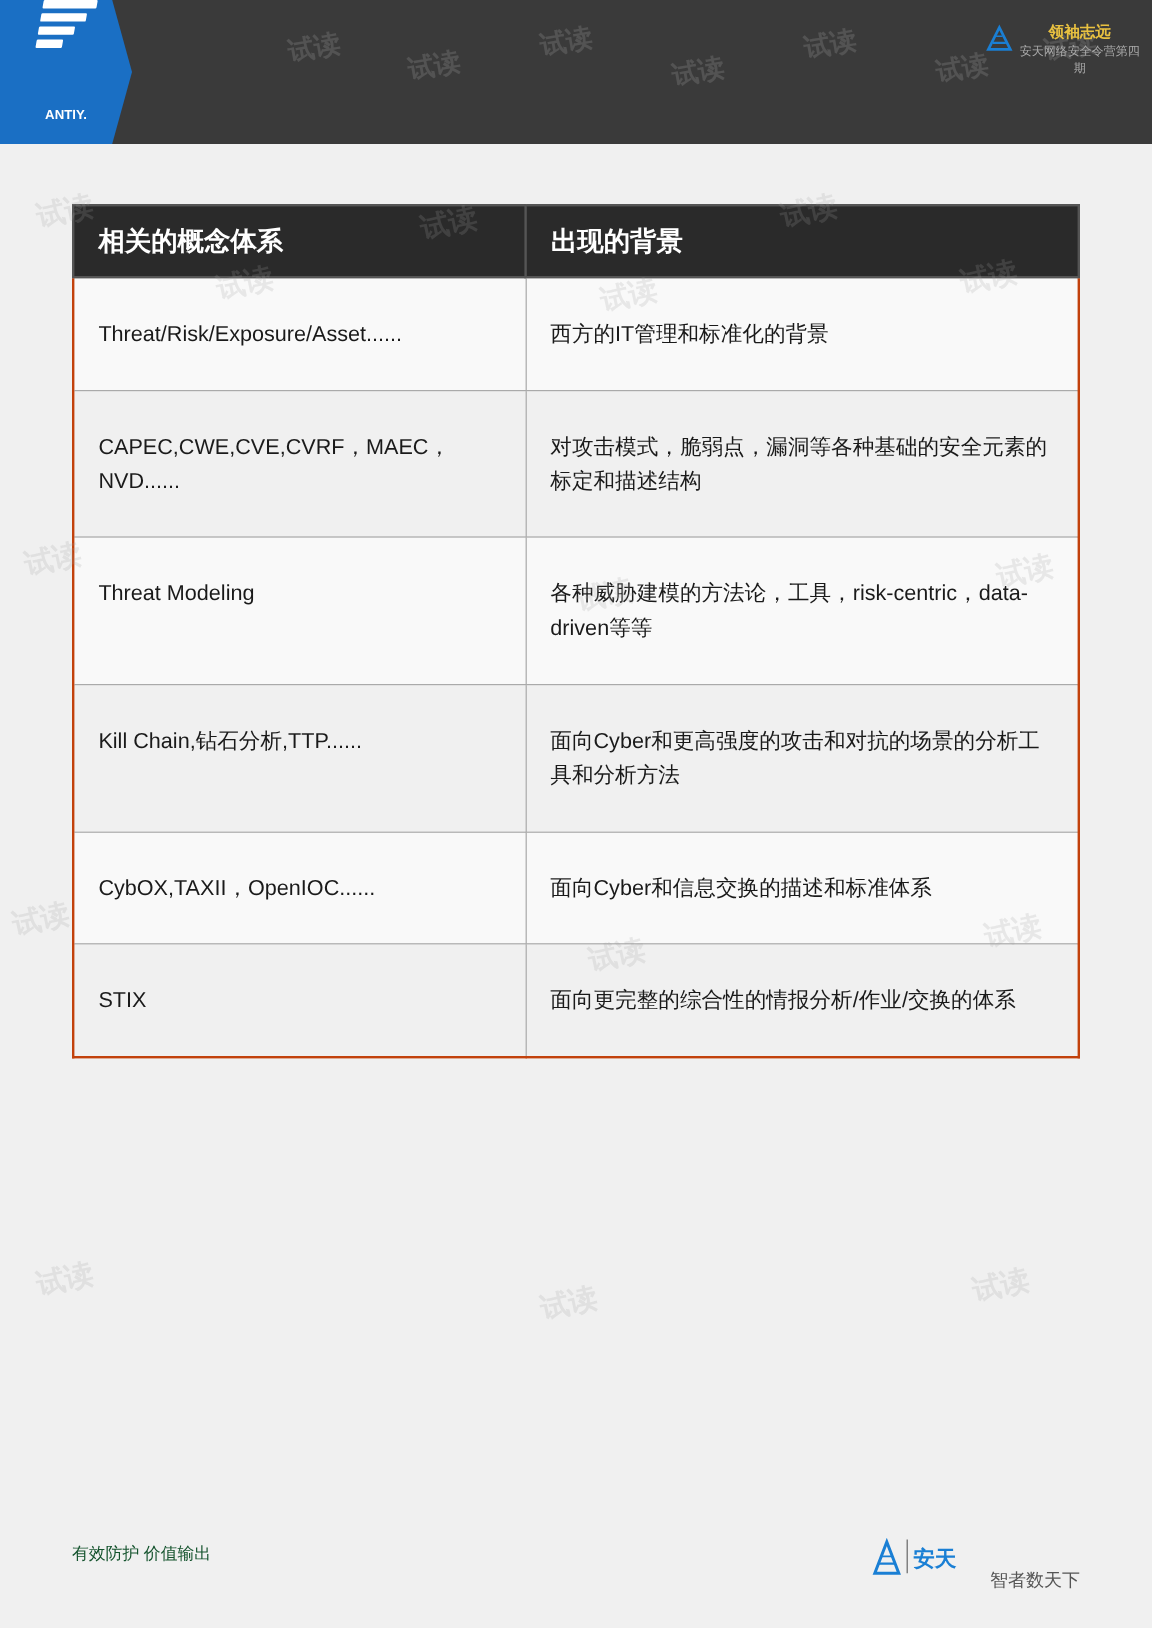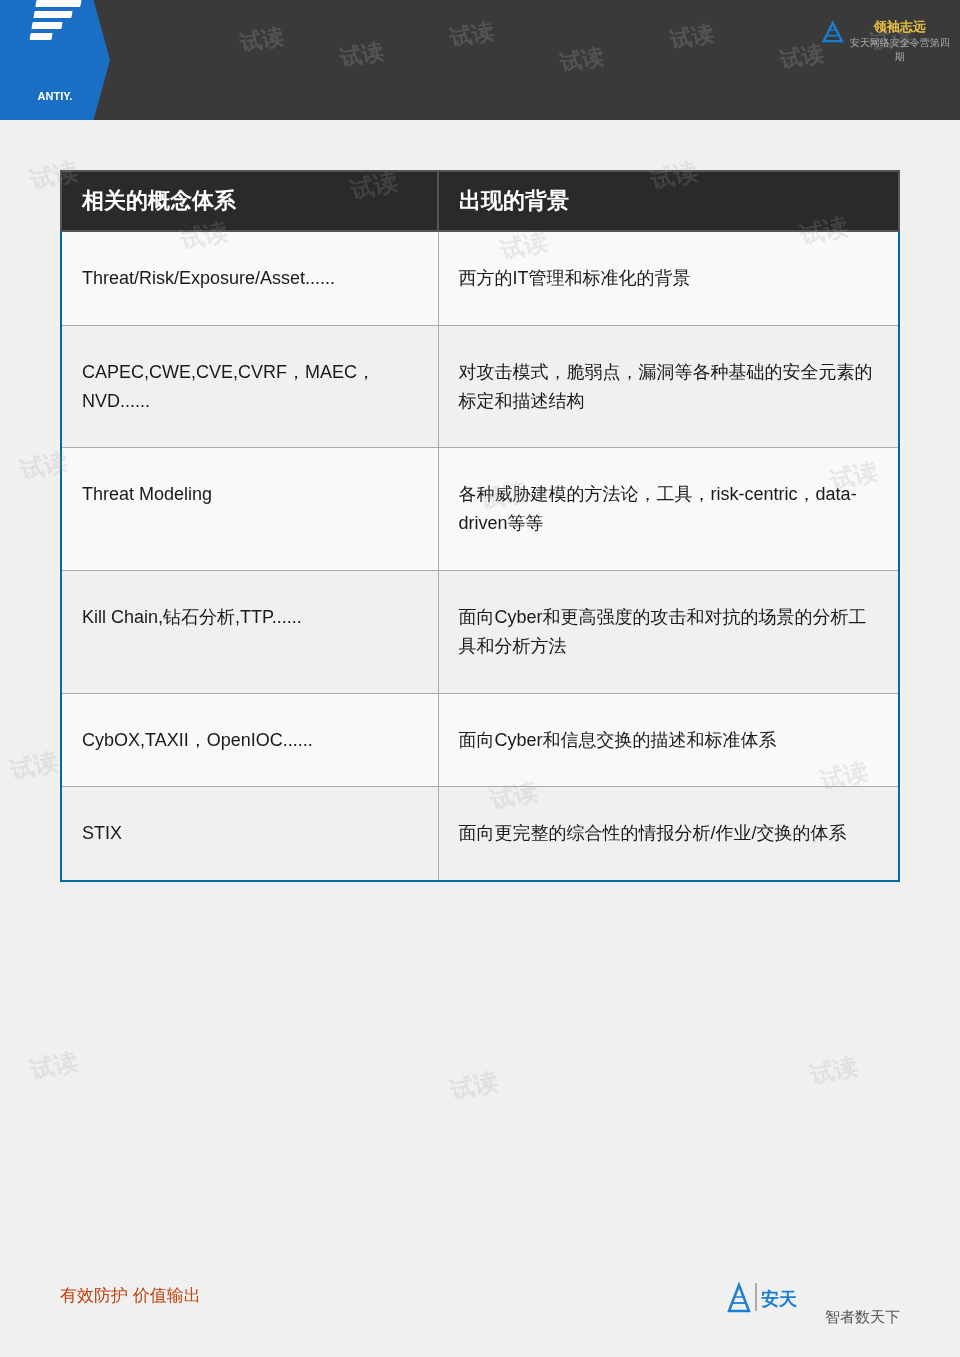--- a/index.html
+++ b/index.html
@@ -81,21 +81,21 @@
     
     .main-content {
       padding: 50px 60px 40px 60px;
       position: relative;
     }
 
     
     .data-table {
       width: 100%;
       border-collapse: collapse;
-      border: 2px solid #0369a1;
+      border: 2px solid #c2410c;
     }
 
     .data-table th {
       background: #2a2a2a;
       color: white;
       padding: 14px 20px;
       text-align: left;
       font-size: 22px;
       font-weight: bold;
       border: 2px solid #555;
@@ -134,22 +134,22 @@
       bottom: 30px;
       left: 0;
       right: 0;
       padding: 0 60px;
       display: flex;
       align-items: center;
       justify-content: space-between;
     }
 
     .footer-left {
-      font-size: 17px;
-      color: #c2410c;
+      font-size: 14px;
+      color: #14532d;
       font-weight: 500;
     }
 
     .footer-right {
       display: flex;
       align-items: center;
     }
 
     
     .logo-stripes {

